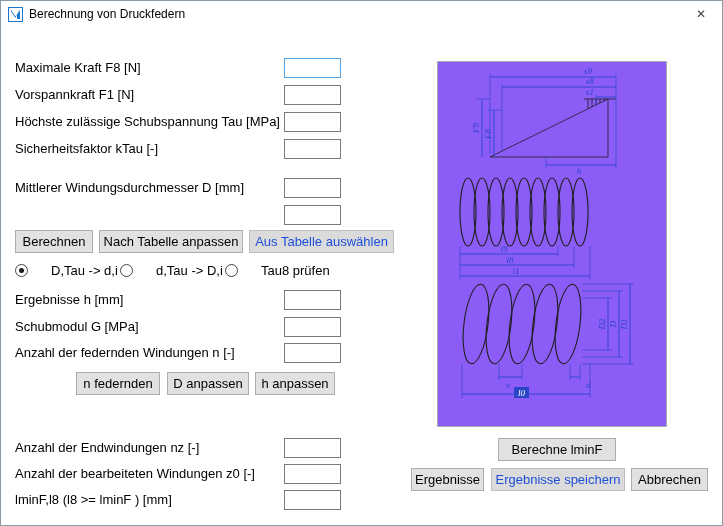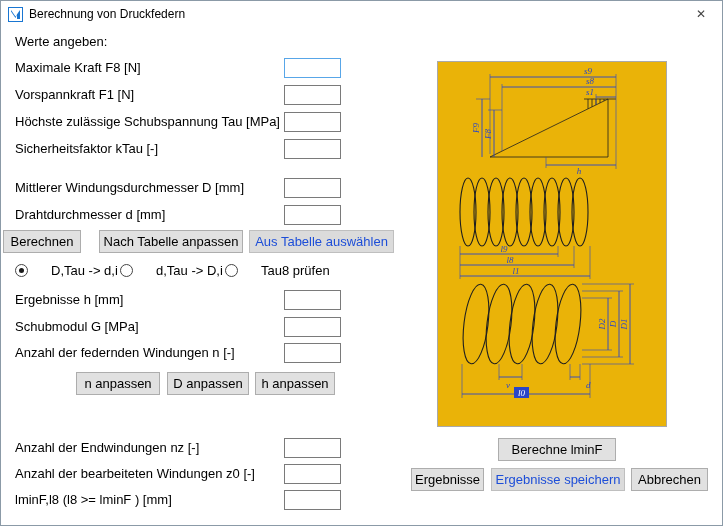--- a/index.html
+++ b/index.html
@@ -38,21 +38,21 @@
   .radio .circle {
     width:13px; height:13px; border-radius:50%; border:1px solid #444; background:#fff; position:relative;
     flex:0 0 auto;
   }
   .radio.checked .circle::after {
     content:""; position:absolute; left:3px; top:3px; right:3px; bottom:3px;
     border-radius:50%; background:#1a1a1a;
   }
   .diagram-box {
     position:absolute; left:436px; top:60px; width:230px; height:366px;
-    border:1px solid #a9a9a9; background:#eab308;
+    border:1px solid #a9a9a9; background:#8b5cf6;
   }
   .sp { stroke:#1f1f1f; stroke-width:1.1; fill:none; }
   .tb { stroke:#1f1f1f; stroke-width:0.8; fill:none; }
   .dl { stroke:#2a46c8; stroke-width:0.9; fill:none; }
   .el { stroke:#2a46c8; stroke-width:0.6; fill:none; }
   .dt { font:italic 9px "Liberation Serif","DejaVu Serif",serif; fill:#2a46c8; }
   .dtw { font:italic 9px "Liberation Serif","DejaVu Serif",serif; fill:#ffffff; }
 </style>
 </head>
 <body>
@@ -61,41 +61,39 @@
 
   <div class="titlebar">
     <svg width="15" height="15" viewBox="0 0 15 15">
       <rect x="0.5" y="0.5" width="14" height="14" fill="#ffffff" stroke="#1976d2"></rect>
       <path d="M3 3 L7.5 9.5 L12 3 L12 12 L9 12 L9 7.5 L7.5 11 L3 4.5 Z" fill="#1976d2"></path>
     </svg>
     <span class="title">Berechnung von Druckfedern</span>
     <div class="close">✕</div>
   </div>
 
-  <div class="hdr" style="top:32px">Werte angeben:</div>
 
   <div class="lbl" style="top:57px">Maximale Kraft F8 [N]</div>
   <input class="field focus" style="top: 57px;" value="">
 
   <div class="lbl" style="top:84px">Vorspannkraft F1 [N]</div>
   <input class="field" style="top: 84px;" value="">
 
   <div class="lbl" style="top:111px">Höchste zulässige Schubspannung Tau [MPa]</div>
   <input class="field" style="top: 111px;" value="">
 
   <div class="lbl" style="top:138px">Sicherheitsfaktor kTau [-]</div>
   <input class="field" style="top: 138px;" value="">
 
   <div class="lbl" style="top:177px">Mittlerer Windungsdurchmesser D [mm]</div>
   <input class="field" style="top: 177px;" value="">
 
-  <div class="lbl" style="top:204px">Drahtdurchmesser d [mm]</div>
   <input class="field" style="top: 204px;" value="">
 
-  <div class="btn" style="left:2px;top:229px;width:78px">Berechnen</div>
+  <div class="btn" style="left:14px;top:229px;width:78px">Berechnen</div>
   <div class="btn" style="left:98px;top:229px;width:144px">Nach Tabelle anpassen</div>
   <div class="btn disabled" style="left:248px;top:229px;width:145px">Aus Tabelle auswählen</div>
 
   <div class="radio checked" style="left:14px">
     <span class="circle"></span>
     <span>D,Tau -&gt; d,i</span>
   </div>
   <div class="radio" style="left:119px">
     <span class="circle"></span>
     <span>d,Tau -&gt; D,i</span>
@@ -107,21 +105,21 @@
 
   <div class="lbl" style="top:289px">Ergebnisse h [mm]</div>
   <input class="field" style="top: 289px;" value="">
 
   <div class="lbl" style="top:316px">Schubmodul G [MPa]</div>
   <input class="field" style="top: 316px;" value="">
 
   <div class="lbl" style="top:342px">Anzahl der federnden Windungen n [-]</div>
   <input class="field" style="top: 342px;" value="">
 
-  <div class="btn" style="left:75px;top:371px;width:84px">n anpassen</div>
+  <div class="btn" style="left:75px;top:371px;width:84px">n federnden</div>
   <div class="btn" style="left:166px;top:371px;width:82px">D anpassen</div>
   <div class="btn" style="left:254px;top:371px;width:80px">h anpassen</div>
 
   <div class="lbl" style="top:437px">Anzahl der Endwindungen nz [-]</div>
   <input class="field" style="top: 437px;" value="">
 
   <div class="lbl" style="top:463px">Anzahl der bearbeiteten Windungen z0 [-]</div>
   <input class="field" style="top: 463px;" value="">
 
   <div class="lbl" style="top:489px">lminF,l8 (l8 &gt;= lminF ) [mm]</div>

